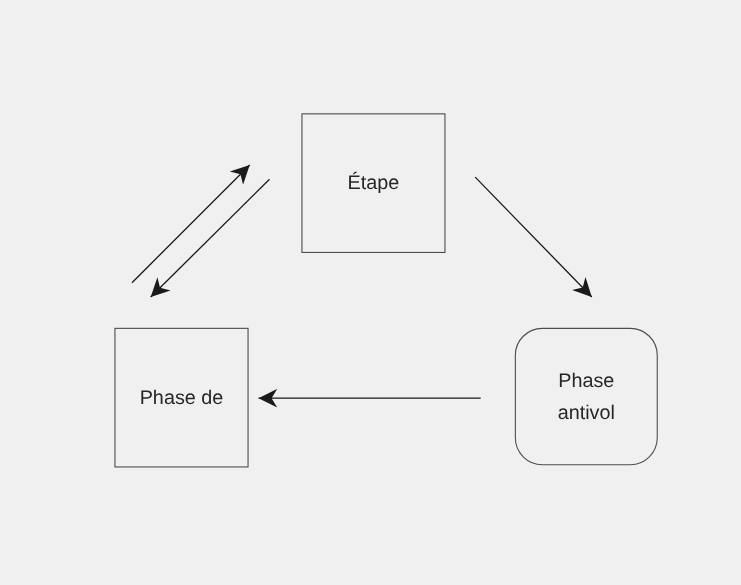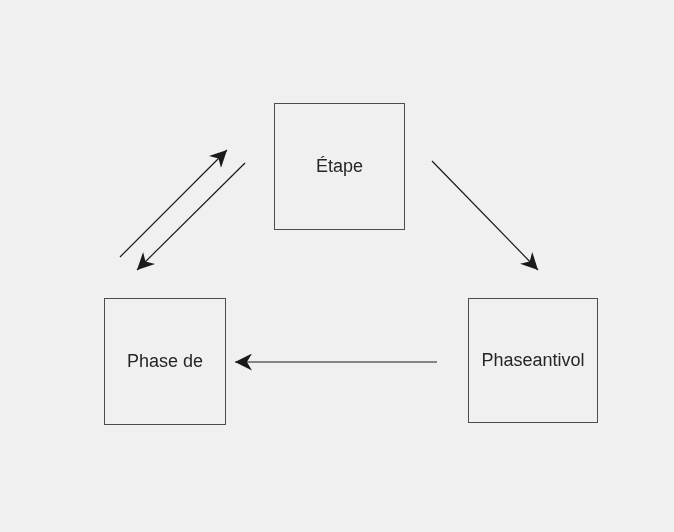--- a/index.html
+++ b/index.html
@@ -33,31 +33,31 @@
   }
   .arrowhead-path{
     fill:var(--arrow);
   }
   .node{
     position:absolute;
     box-sizing:border-box;
     border:1.5px solid var(--box-border);
     background:var(--bg);
     display:flex;
-    flex-direction:row;
+    flex-direction:column;
     align-items:center;
     justify-content:center;
     text-align:center;
     color:var(--text);
     font-size:18px;
     line-height:29px;
   }
   .node-top{ left:274px; top:103px; width:131px; height:127px; }
   .node-left{ left:70px;  top:298px; width:122px; height:127px;margin-left:34px; }
-  .node-right{ left:468px; top:298px; width:130px; height:125px; }
+  .node-right{ left:468px; top:298px; width:130px; height:125px;border-radius:25px; }
 </style>
 </head>
 <body>
 
 <div class="stage">
 
   <svg class="arrows" viewBox="0 0 674 532" aria-hidden="true">
     <defs>
       <marker id="arrowhead" viewBox="0 0 10 10" refX="10" refY="5" markerWidth="21" markerHeight="17" orient="auto" markerUnits="userSpaceOnUse">
         <path class="arrowhead-path" d="M0,0 L10,5 L0,10 L3,5 Z"></path>

